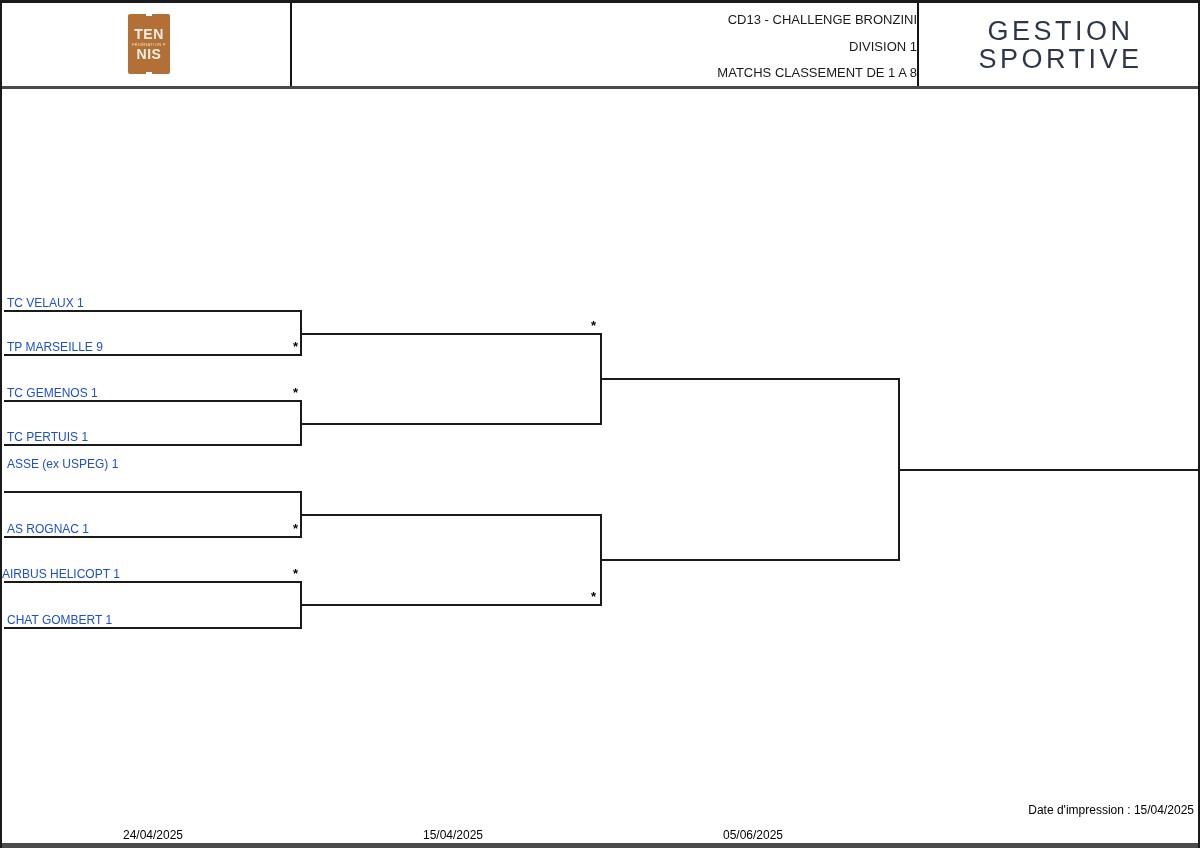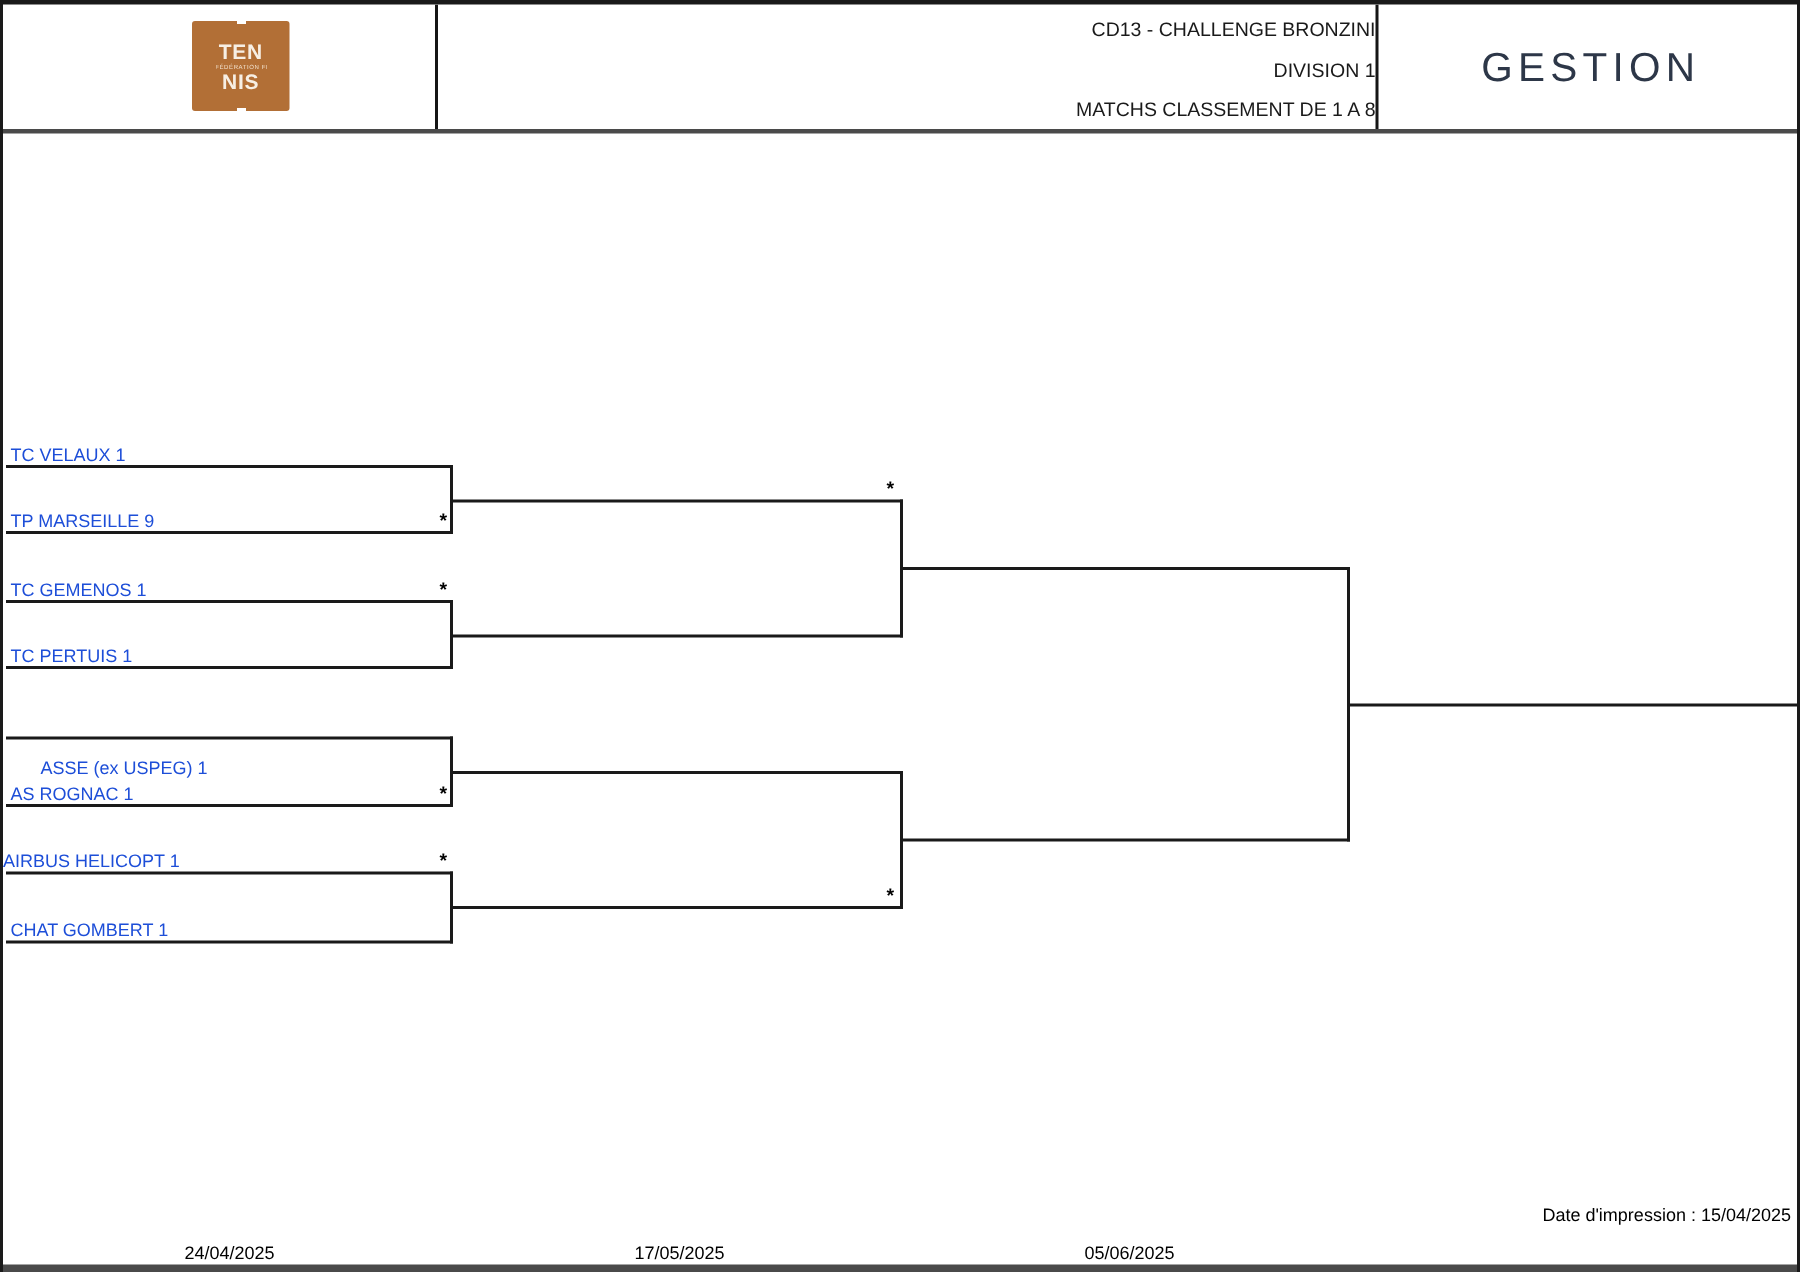--- a/index.html
+++ b/index.html
@@ -23,21 +23,21 @@
     width: 1200px; height: 3px; background: #4a4a4a;
   }
   .header-divider {
     position: absolute; top: 0; width: 2px; height: 84px; background: #151515;
   }
   .hdr-cell { position: absolute; top: 0; height: 83px; }
 
   
   .fft-logo {
     position: absolute; left: 126px; top: 11px;
-    width: 65px; height: 60px;
+    width: 42px; height: 60px;
     background: #b26f36;
     border-radius: 2px;
     display: flex; flex-direction: column;
     align-items: center; justify-content: center;
     color: #f7efe4;
   }
   .fft-logo::before, .fft-logo::after {
     content: ""; position: absolute; left: 50%; transform: translateX(-50%);
     width: 6px; height: 4px; background: #ffffff;
   }
@@ -120,39 +120,40 @@
   <div class="hdr-cell hdr-center">
     <div>CD13 - CHALLENGE BRONZINI</div>
     <div>DIVISION 1</div>
     <div>MATCHS CLASSEMENT DE 1 A 8</div>
   </div>
 
   <div class="header-divider" style="left:915px;"></div>
 
   <div class="hdr-cell hdr-right">
     <div class="gestion-line">GESTION</div>
+    <div class="gestion-line">SPORTIVE</div>
   </div>
 
   <div class="header-rule"></div>
 
   <div class="team-label" style="left:5px;top:293px;">TC VELAUX 1</div>
   <div class="hline" style="left:2px;top:307px;width:298px;"></div>
 
   <div class="team-label" style="left:5px;top:337px;">TP MARSEILLE 9</div>
   <div class="star" style="left:291px;top:337px;">*</div>
   <div class="hline" style="left:2px;top:351px;width:298px;"></div>
 
   <div class="team-label" style="left:5px;top:383px;">TC GEMENOS 1</div>
   <div class="star" style="left:291px;top:383px;">*</div>
   <div class="hline" style="left:2px;top:397px;width:298px;"></div>
 
   <div class="team-label" style="left:5px;top:427px;">TC PERTUIS 1</div>
   <div class="hline" style="left:2px;top:441px;width:298px;"></div>
 
-  <div class="team-label" style="left:5px;top:502px;margin-left:20px;">ASSE (ex USPEG) 1</div>
+  <div class="team-label" style="left:5px;top:454px;">ASSE (ex USPEG) 1</div>
   <div class="hline" style="left:2px;top:488px;width:298px;"></div>
 
   <div class="team-label" style="left:5px;top:519px;">AS ROGNAC 1</div>
   <div class="star" style="left:291px;top:519px;">*</div>
   <div class="hline" style="left:2px;top:533px;width:298px;"></div>
 
   <div class="team-label" style="left:0;top:564px;">AIRBUS HELICOPT 1</div>
   <div class="star" style="left:291px;top:564px;">*</div>
   <div class="hline" style="left:2px;top:578px;width:298px;"></div>
 
@@ -173,20 +174,20 @@
   <div class="star" style="left:589px;top:587px;">*</div>
   <div class="hline" style="left:300px;top:601px;width:300px;"></div>
   <div class="vline" style="left:598px;top:511px;height:92px;"></div>
 
   <div class="hline" style="left:600px;top:375px;width:298px;"></div>
   <div class="hline" style="left:600px;top:556px;width:298px;"></div>
   <div class="vline" style="left:896px;top:375px;height:183px;"></div>
   <div class="hline" style="left:898px;top:466px;width:300px;"></div>
 
   <div class="round-date" style="left:51px;">24/04/2025</div>
-  <div class="round-date" style="left:351px;">17/05/2025</div>
+  <div class="round-date" style="left:351px;">15/04/2025</div>
   <div class="round-date" style="left:651px;">05/06/2025</div>
 
   <div class="print-date">Date d'impression : 15/04/2025</div>
 
   <div class="bottom-bar"></div>
 
 </div>
 
 </body></html>

